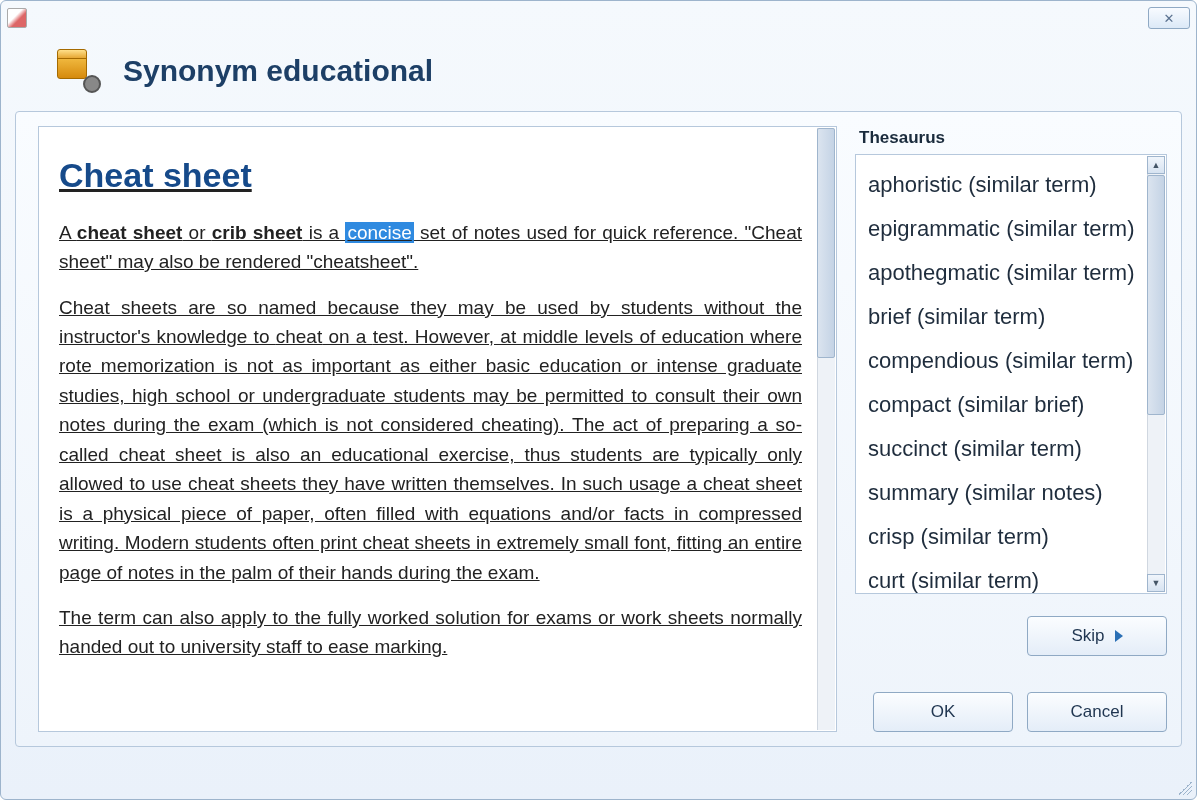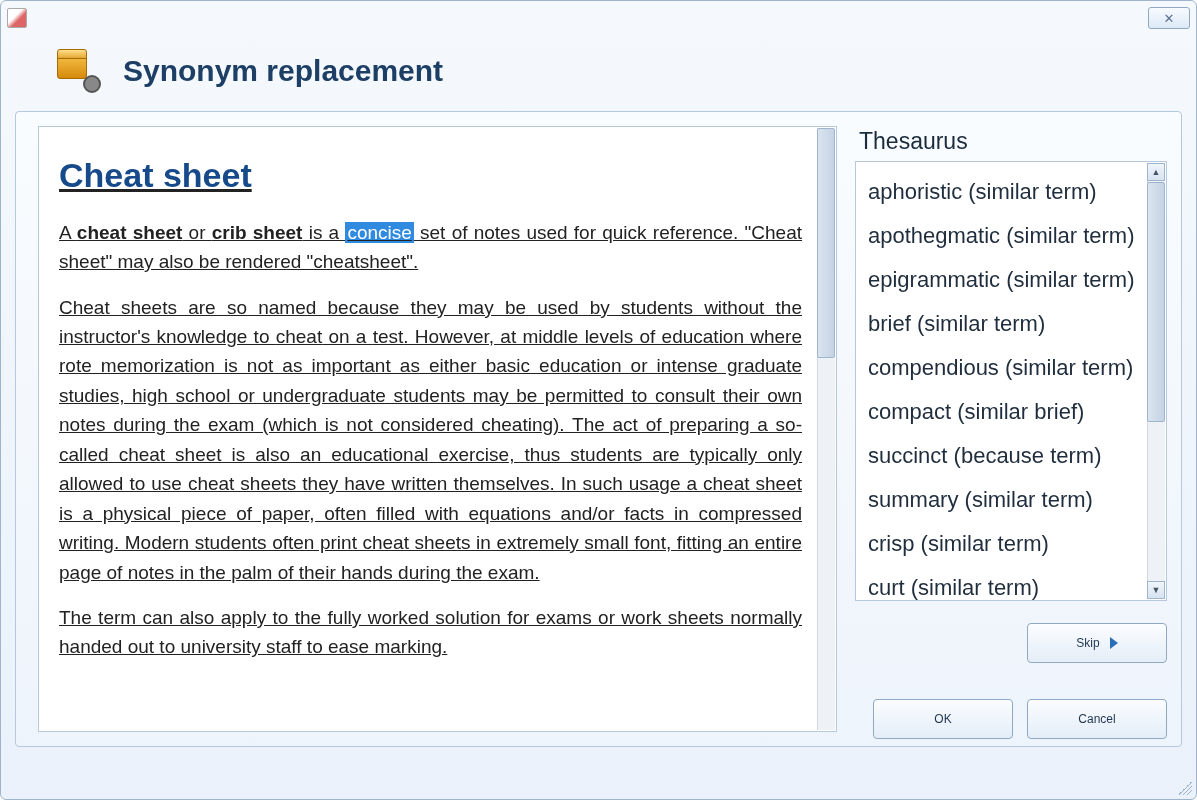--- a/index.html
+++ b/index.html
@@ -116,21 +116,21 @@
   .hl {
     background: #2f8ae0; color: #fff;
     padding: 0 2px;
   }
   .ul { text-decoration: underline; }
   .right-col {
     width: 312px;
     display:flex; flex-direction:column;
   }
   .thes-title {
-    font-size: 23px; font-weight: 400;
+    font-size: 17px; font-weight: 700;
     color: #1a2b3c;
     padding: 2px 0 6px 4px;
   }
   .thes-box {
     flex: 0 0 auto;
     height: 440px;
     background: #fff;
     border: 1px solid #b6c8dc;
     position: relative;
     overflow: hidden;
@@ -169,21 +169,21 @@
   .btn-row {
     display:flex; gap:14px; justify-content:flex-end;
     margin-top: 36px;
   }
   .btn-row.first { margin-top: 22px; }
   .btn {
     min-width: 140px; height: 40px;
     border: 1px solid #8fa9c4; border-radius: 4px;
     background: linear-gradient(to bottom,#fbfdff,#e4edf8);
     display:flex; align-items:center; justify-content:center;
-    font-size: 12px; color: #1f3550;
+    font-size: 17px; color: #1f3550;
     cursor:pointer;
     gap: 10px;
   }
   .btn .arrow {
     width:0;height:0;
     border-top:6px solid transparent;
     border-bottom:6px solid transparent;
     border-left:8px solid #2a6fb5;
   }
   .resize-grip {
@@ -206,21 +206,21 @@
       <span>✕</span>
     </div>
   </div>
 
   <div class="header">
     <div class="header-icon">
       <div class="box"></div>
         <div class="lid"></div>
         <div class="gear"></div>
     </div>
-    <h1>Synonym replacement</h1>
+    <h1>Synonym educational</h1>
   </div>
 
   <div class="content">
 
     <div class="doc-pane">
       <div class="doc-body">
         <h2>Cheat sheet</h2>
         <p>
           <span>A </span><b>cheat sheet</b><span> or </span><b>crib sheet</b><span> is a </span><span class="hl">concise</span><span> set of notes used for quick reference. "Cheat sheet" may also be rendered "cheatsheet".</span>
         </p>
@@ -231,27 +231,27 @@
       </div>
       <div class="doc-scroll-track"></div>
       <div class="doc-scroll-thumb"></div>
     </div>
 
     <div class="right-col">
       <div class="thes-title">Thesaurus</div>
       <div class="thes-box">
         <div class="thes-list" id="thes-list">
             <div class="thes-item">aphoristic (similar term)</div>
+            <div class="thes-item">epigrammatic (similar term)</div>
             <div class="thes-item">apothegmatic (similar term)</div>
-            <div class="thes-item">epigrammatic (similar term)</div>
             <div class="thes-item">brief (similar term)</div>
             <div class="thes-item">compendious (similar term)</div>
             <div class="thes-item">compact (similar brief)</div>
-            <div class="thes-item">succinct (because term)</div>
-            <div class="thes-item">summary (similar term)</div>
+            <div class="thes-item">succinct (similar term)</div>
+            <div class="thes-item">summary (similar notes)</div>
             <div class="thes-item">crisp (similar term)</div>
             <div class="thes-item">curt (similar term)</div>
             <div class="thes-item">laconic (similar term)</div>
             <div class="thes-item">terse (similar term)</div>
           </div>
         <div class="thes-scroll-track"></div>
         <div class="thes-scroll-up">▲</div>
         <div class="thes-scroll-thumb"></div>
         <div class="thes-scroll-dn">▼</div>
       </div>

